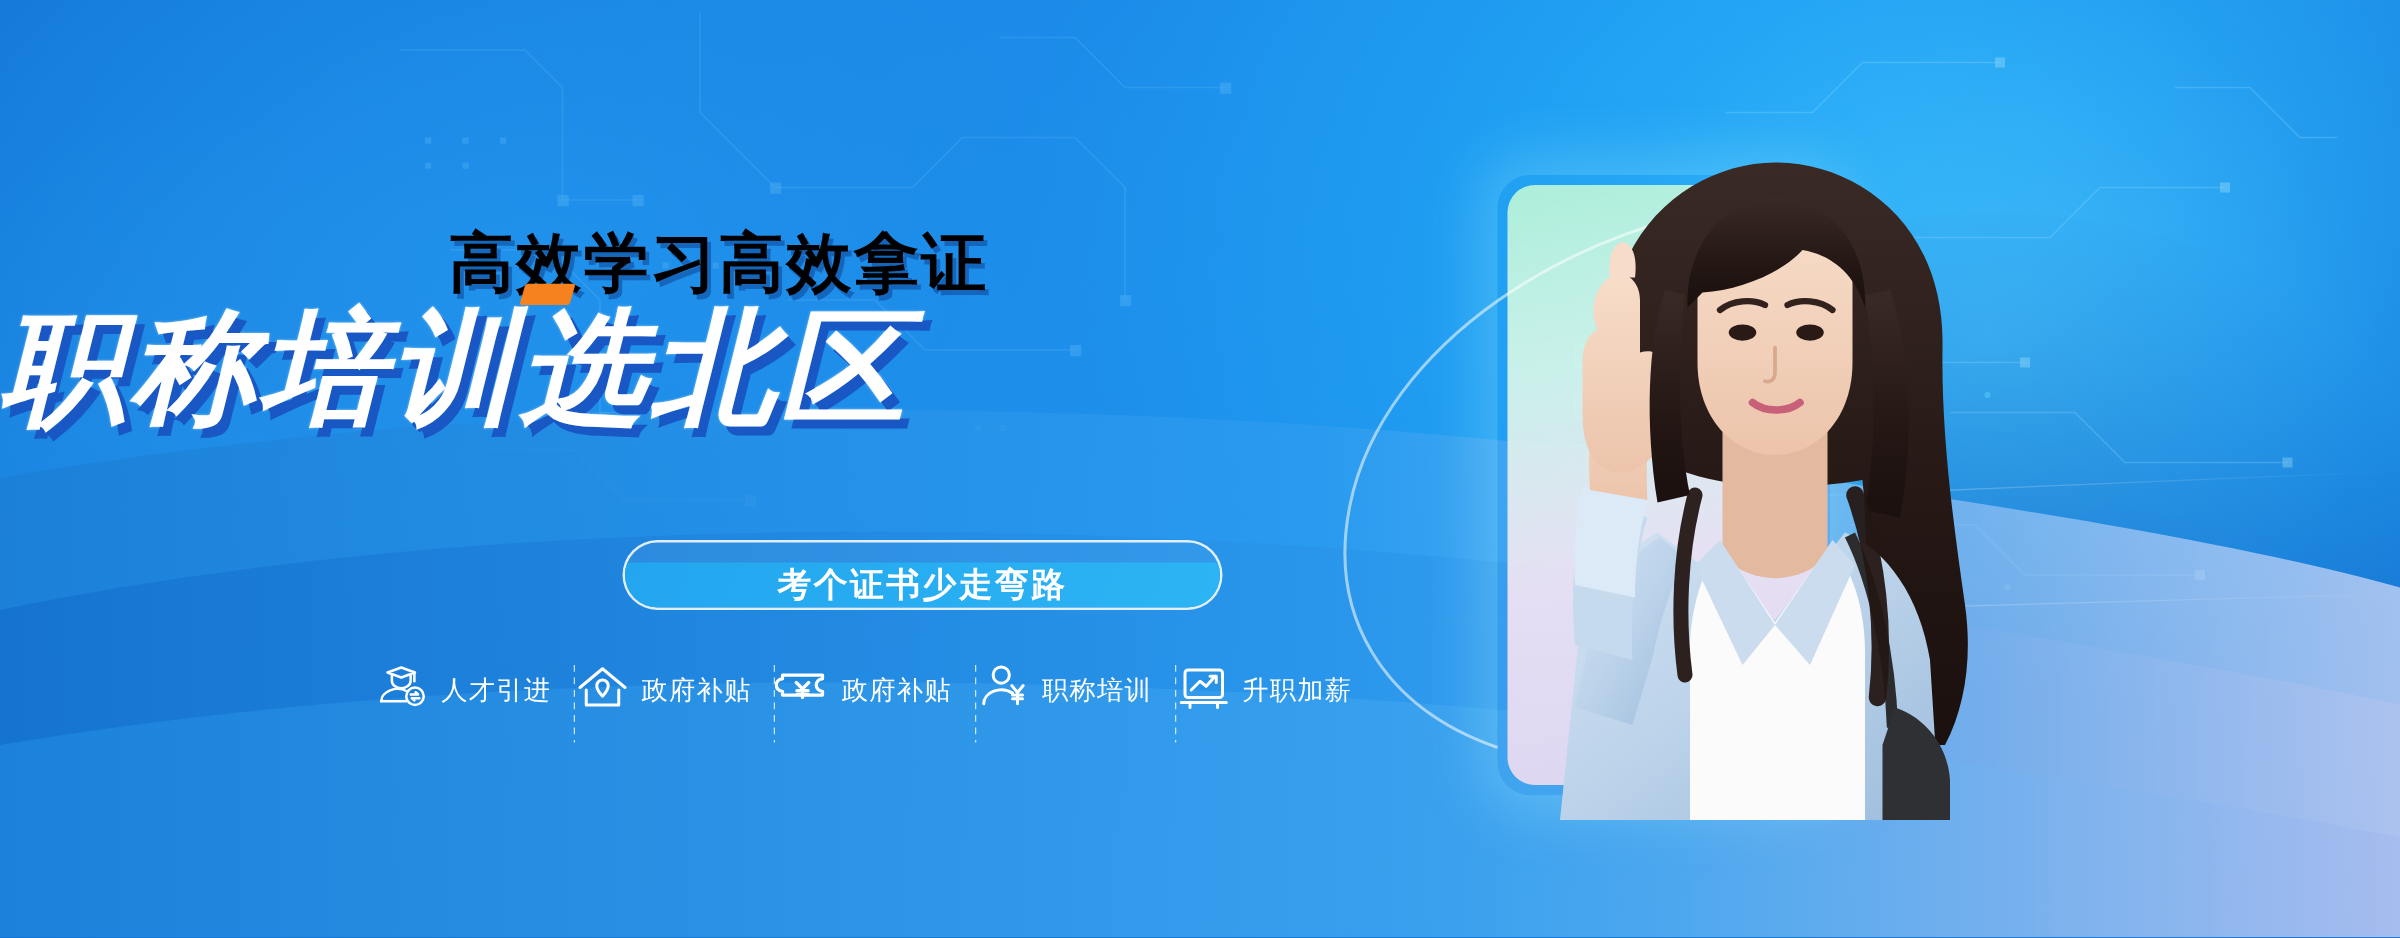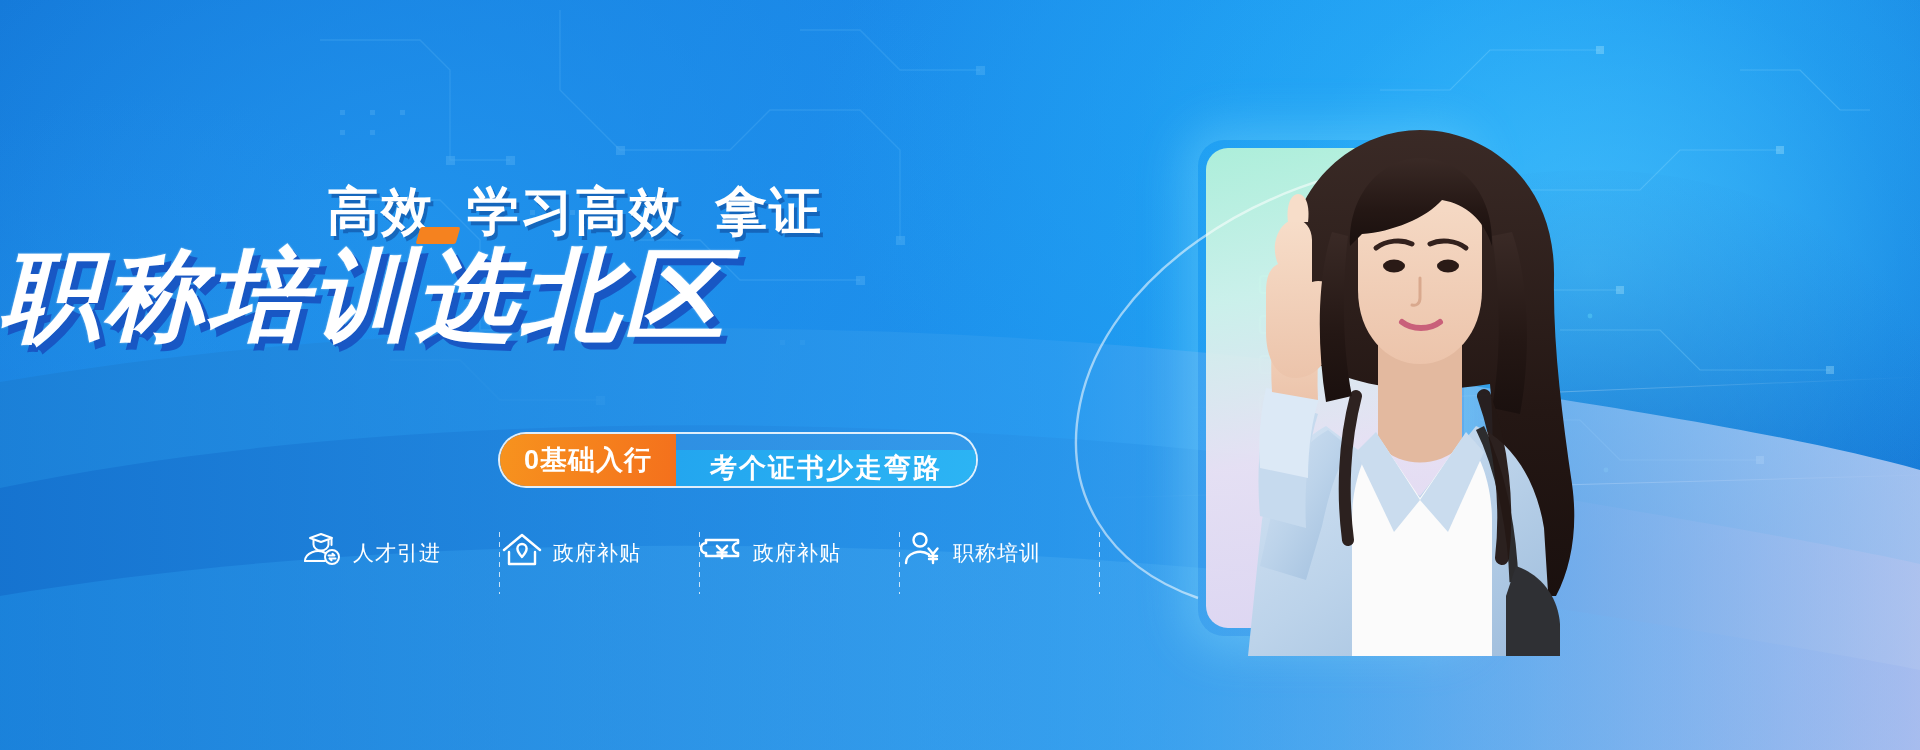--- a/index.html
+++ b/index.html
@@ -48,22 +48,22 @@
     box-shadow:0 0 46px 14px rgba(150,235,255,.30);}
   .swoosh{position:absolute;left:-110px;top:40px;width:420px;height:470px;}
   .person{position:absolute;left:0;top:0;width:560px;height:560px;}
 
   
   .copy{position:absolute;left:0;top:0;width:1150px;height:750px;}
 
   .kicker{position:absolute;left:0;top:185px;width:1150px;text-align:center;
     font-size:52px;font-weight:bold;letter-spacing:2px;line-height:1;
     text-shadow:3px 4px 0 rgba(12,70,150,.55);}
-  .kicker .w{color:#ffffff;}
-  .kicker .y{color:#ffffff;margin-left:32px;}
+  .kicker .w{color:#000000;}
+  .kicker .y{color:#000000;}
 
   .headline{position:absolute;left:0;top:245px;width:1150px;text-align:left;
     font-size:100px;font-weight:bold;color:#ffffff;line-height:1;letter-spacing:4px;
     font-style:italic;
     text-shadow:6px 7px 0 #1857c4, 0 0 2px rgba(255,255,255,.6);}
   .headline .accent{position:relative;display:inline-block;}
   .headline .accent::before{content:"";position:absolute;left:2px;top:-18px;width:40px;height:17px;
     background:#f5821f;transform:skewX(-16deg);border-radius:2px;}
 
   
@@ -300,21 +300,20 @@
 
     <div class="kicker">
       <span class="w">高效</span><span class="y">学习</span><span class="w">高效</span><span class="y">拿证</span>
     </div>
 
     <div class="headline">
       <span>职称培训</span><span class="accent">选</span><span>北区</span>
     </div>
 
     <div class="badge">
-      <div class="seg-orange">0基础入行</div>
       <div class="seg-blue">考个证书少走弯路</div>
     </div>
 
     <div class="features">
 
       <div class="feature">
         <svg class="ico" viewBox="0 0 44 44">
           <g fill="none" stroke="#ffffff" stroke-width="2" stroke-linecap="round" stroke-linejoin="round">
             <path d="M10 8 L21 4 L32 8 L21 12 Z"></path>
             <path d="M13.5 10 v4.5 a7.5 6 0 0 0 15 0 V10"></path>
@@ -365,16 +364,28 @@
             <path d="M28.5 18.5 l4.5 5.5 l4.5 -5.5"></path>
             <path d="M33 24 v9"></path>
             <path d="M29 26 h8 M29 29 h8"></path>
           </g>
         </svg>
         <div class="lbl">职称培训</div>
       </div>
 
       <div class="divider"></div>
 
+      <div class="feature">
+        <svg class="ico" viewBox="0 0 44 44">
+          <g fill="none" stroke="#ffffff" stroke-width="2.4" stroke-linecap="round" stroke-linejoin="round">
+            <rect x="7" y="6" width="30" height="22" rx="2.5"></rect>
+            <path d="M12 22 l7 -7 l5 4 l7 -8"></path>
+            <path d="M27 11 h5 v5"></path>
+            <path d="M4 32 h36"></path>
+            <path d="M11 32 v4 M33 32 v4"></path>
+          </g>
+        </svg>
+        <div class="lbl">升职加薪</div>
+      </div>
 
     </div>
   </div>
 </div>
 
 </body></html>

